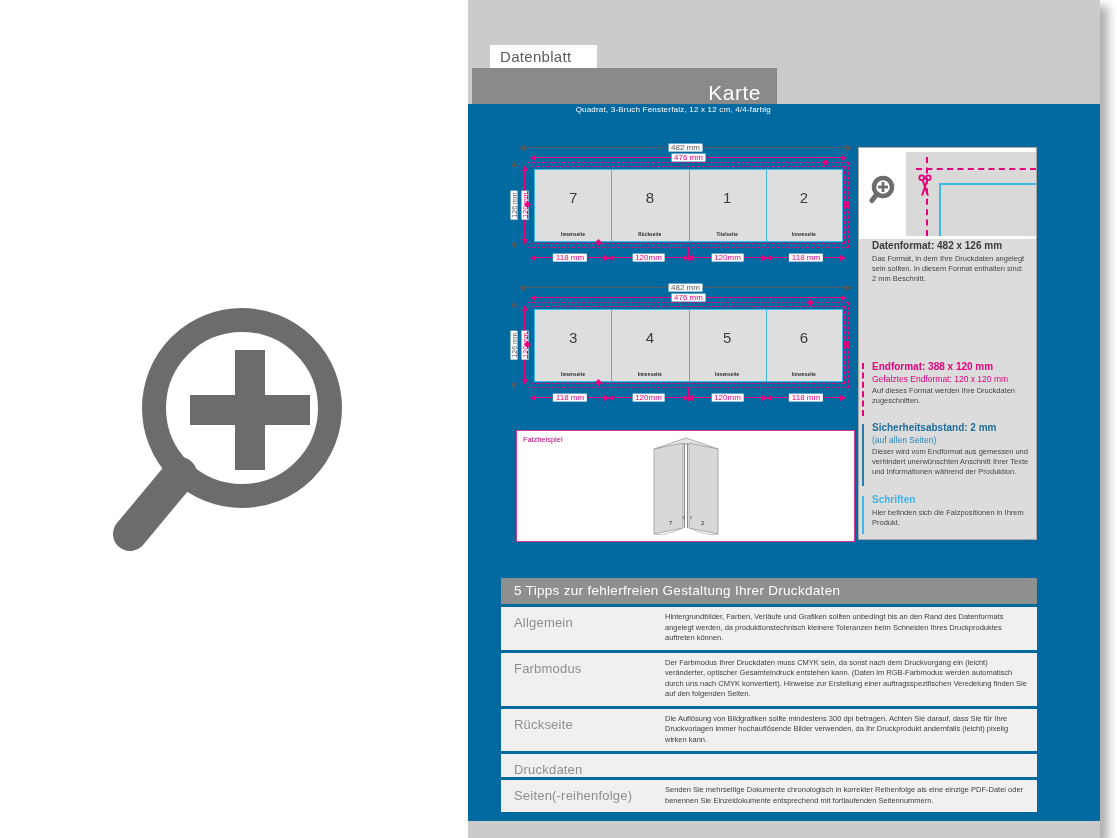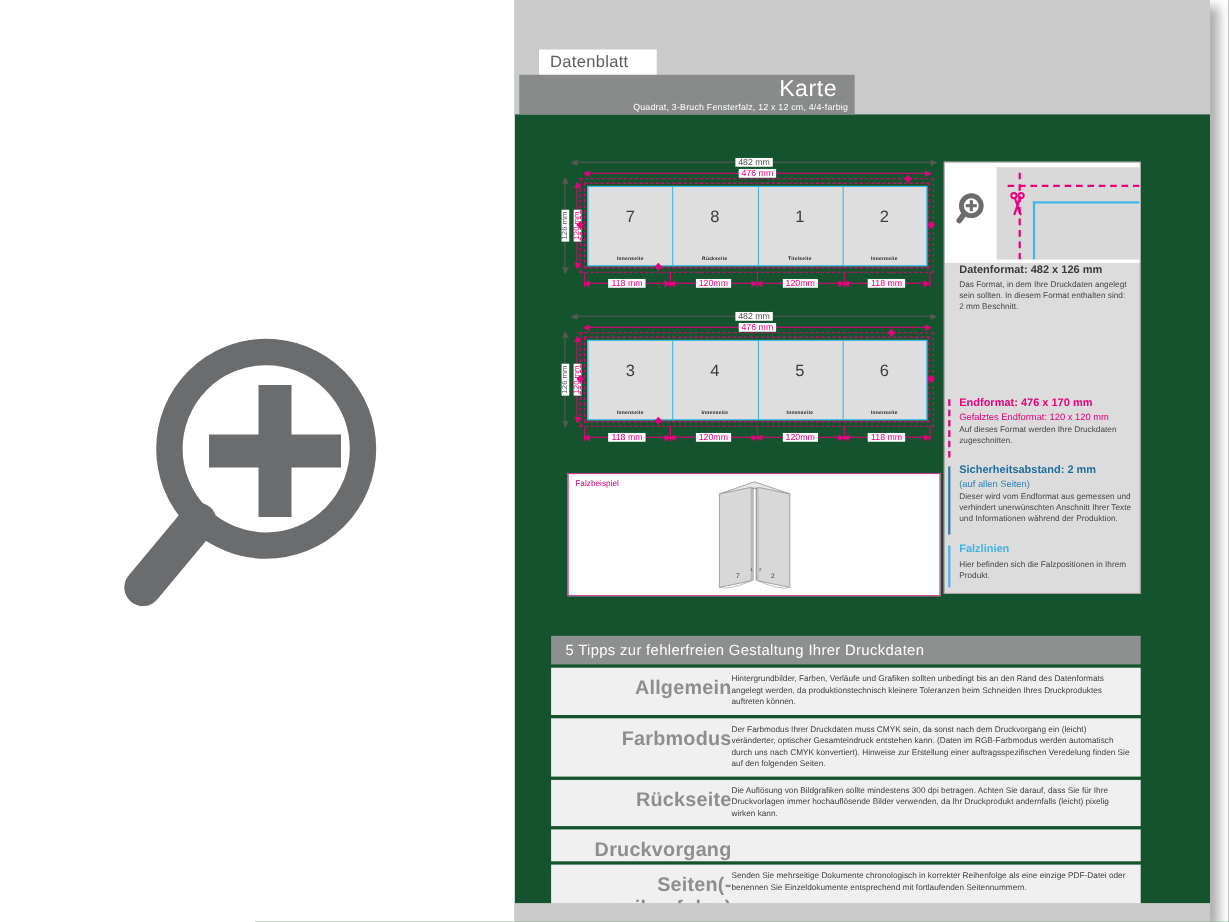--- a/index.html
+++ b/index.html
@@ -1,24 +1,24 @@
 <!DOCTYPE html>
 <html><head>
 <meta charset="utf-8">
 <style>
   html,body{margin:0;padding:0;}
   body{width:1117px;height:838px;position:relative;overflow:hidden;background:#ffffff;
        font-family:"Liberation Sans", sans-serif;color:#3f3f41;}
-  .page{position:absolute;left:468px;top:0;width:632px;height:838px;background:#14532d;
+  .page{position:absolute;left:468px;top:0;width:632px;height:838px;background:#0369a1;
         box-shadow:8px 6px 9px rgba(110,110,110,.55);}
   .topband{position:absolute;left:0;top:0;width:100%;height:104px;background:#cbcbcb;}
   .tab{position:absolute;left:22px;top:45px;height:23px;background:#fff;color:#5a5c5e;
        font-size:15px;font-weight:400;line-height:23px;padding:0 26px 0 10px;letter-spacing:.3px;}
   .kband{position:absolute;left:4px;top:68px;width:305px;height:36px;background:#898b8a;color:#fff;}
-  .ktitle{display:block;text-align:right;padding:1px 16px 0 0;font-size:21px;font-weight:300;letter-spacing:.5px;}
+  .ktitle{display:block;text-align:right;padding:13px 16px 0 0;font-size:21px;font-weight:300;letter-spacing:.5px;}
   .ksub{display:block;text-align:right;padding:0 6px 0 0;font-size:8px;font-weight:300;letter-spacing:.2px;}
 
   
   .dimh{position:absolute;height:1px;background:currentColor;}
   .dimh::before{content:"";position:absolute;left:-1px;top:-2.5px;border:3px solid transparent;
                 border-right:6px solid currentColor;border-left:none;}
   .dimh::after{content:"";position:absolute;right:-1px;top:-2.5px;border:3px solid transparent;
                border-left:6px solid currentColor;border-right:none;}
   .dimh>span{position:absolute;left:50%;top:50%;transform:translate(-50%,-50%);background:#fff;
              padding:0 3px;font-size:8px;line-height:1.1;white-space:nowrap;}
@@ -58,21 +58,21 @@
   .magenta-t{color:#e5007d;}
   .safety-t{color:#1f6d9e;}
   .falz-t{color:#3cb4e7;}
   .sideline{position:absolute;left:3px;width:0;}
 
   .tips{position:absolute;left:33px;top:578px;width:536px;}
   .tipshead{background:#8e908f;color:#fff;font-size:13.5px;font-weight:300;letter-spacing:.3px;
             padding:5px 0 6px 13px;}
   .tiprow{display:flex;background:#f0f0f0;margin-top:3px;}
   .tiprow:first-of-type{margin-top:5px;}
-  .tiplabel{flex:0 0 151px;padding:8px 0 0 13px;font-size:18px;font-weight:700;color:#8e8e90;letter-spacing:.2px;text-align:right;}
+  .tiplabel{flex:0 0 151px;padding:8px 0 0 13px;font-size:13px;font-weight:400;color:#8e8e90;letter-spacing:.2px;}
   .tiptext{flex:1;padding:5px 10px 6px 0;font-size:7.5px;line-height:1.4;color:#3f3f41;}
 
   .footband{position:absolute;left:0;bottom:0;width:100%;height:17px;background:#cbcbcb;}
   .bigzoom{position:absolute;left:100px;top:292px;}
   svg{display:block;}
 </style>
 </head>
 <body>
 
 <div class="bigzoom">
@@ -239,56 +239,56 @@
       </div>
     </div>
 
     <div class="sbsec" style="top:92px;">
       <div class="sbtitle">Datenformat: 482 x 126 mm</div>
       <div class="sbbody">Das Format, in dem Ihre Druckdaten angelegt sein sollten. In diesem Format enthalten sind: 2 mm Beschnitt.</div>
     </div>
 
     <div class="sideline" style="top:215px;height:53px;border-left:2px dashed #e5007d;"></div>
     <div class="sbsec" style="top:213px;">
-      <div class="sbtitle magenta-t">Endformat: 476 x 170 mm</div>
+      <div class="sbtitle magenta-t">Endformat: 388 x 120 mm</div>
       <div class="sbsub magenta-t">Gefalztes Endformat: 120 x 120 mm</div>
       <div class="sbbody">Auf dieses Format werden Ihre Druckdaten zugeschnitten.</div>
     </div>
 
     <div class="sideline" style="top:276px;height:62px;border-left:2px solid #2b7bad;"></div>
     <div class="sbsec" style="top:274px;">
       <div class="sbtitle safety-t">Sicherheitsabstand: 2 mm</div>
       <div class="sbsub" style="color:#2b84b8;">(auf allen Seiten)</div>
       <div class="sbbody">Dieser wird vom Endformat aus gemessen und verhindert unerwünschten Anschnitt Ihrer Texte und Informationen während der Produktion.</div>
     </div>
 
     <div class="sideline" style="top:348px;height:38px;border-left:2px solid #41b6e8;"></div>
     <div class="sbsec" style="top:346px;">
-      <div class="sbtitle falz-t">Falzlinien</div>
+      <div class="sbtitle falz-t">Schriften</div>
       <div class="sbbody">Hier befinden sich die Falzpositionen in Ihrem Produkt.</div>
     </div>
   </div>
 
   <div class="tips">
     <div class="tipshead">5 Tipps zur fehlerfreien Gestaltung Ihrer Druckdaten</div>
 
     <div class="tiprow">
       <div class="tiplabel">Allgemein</div>
       <div class="tiptext">Hintergrundbilder, Farben, Verläufe und Grafiken sollten unbedingt bis an den Rand des Datenformats angelegt werden, da produktionstechnisch kleinere Toleranzen beim Schneiden Ihres Druckproduktes auftreten können.</div>
     </div>
     <div class="tiprow">
       <div class="tiplabel">Farbmodus</div>
       <div class="tiptext">Der Farbmodus Ihrer Druckdaten muss CMYK sein, da sonst nach dem Druckvorgang ein (leicht) veränderter, optischer Gesamteindruck entstehen kann. (Daten im RGB-Farbmodus werden automatisch durch uns nach CMYK konvertiert). Hinweise zur Erstellung einer auftragsspezifischen Veredelung finden Sie auf den folgenden Seiten.</div>
     </div>
     <div class="tiprow">
       <div class="tiplabel">Rückseite</div>
       <div class="tiptext">Die Auflösung von Bildgrafiken sollte mindestens 300 dpi betragen. Achten Sie darauf, dass Sie für Ihre Druckvorlagen immer hochauflösende Bilder verwenden, da Ihr Druckprodukt andernfalls (leicht) pixelig wirken kann.</div>
     </div>
     <div class="tiprow">
-      <div class="tiplabel">Druckvorgang</div>
+      <div class="tiplabel">Druckdaten</div>
     </div>
     <div class="tiprow">
       <div class="tiplabel">Seiten(-reihenfolge)</div>
       <div class="tiptext">Senden Sie mehrseitige Dokumente chronologisch in korrekter Reihenfolge als eine einzige PDF-Datei oder benennen Sie Einzeldokumente entsprechend mit fortlaufenden Seitennummern.</div>
     </div>
   </div>
 
   <div class="footband"></div>
 </div>
 

